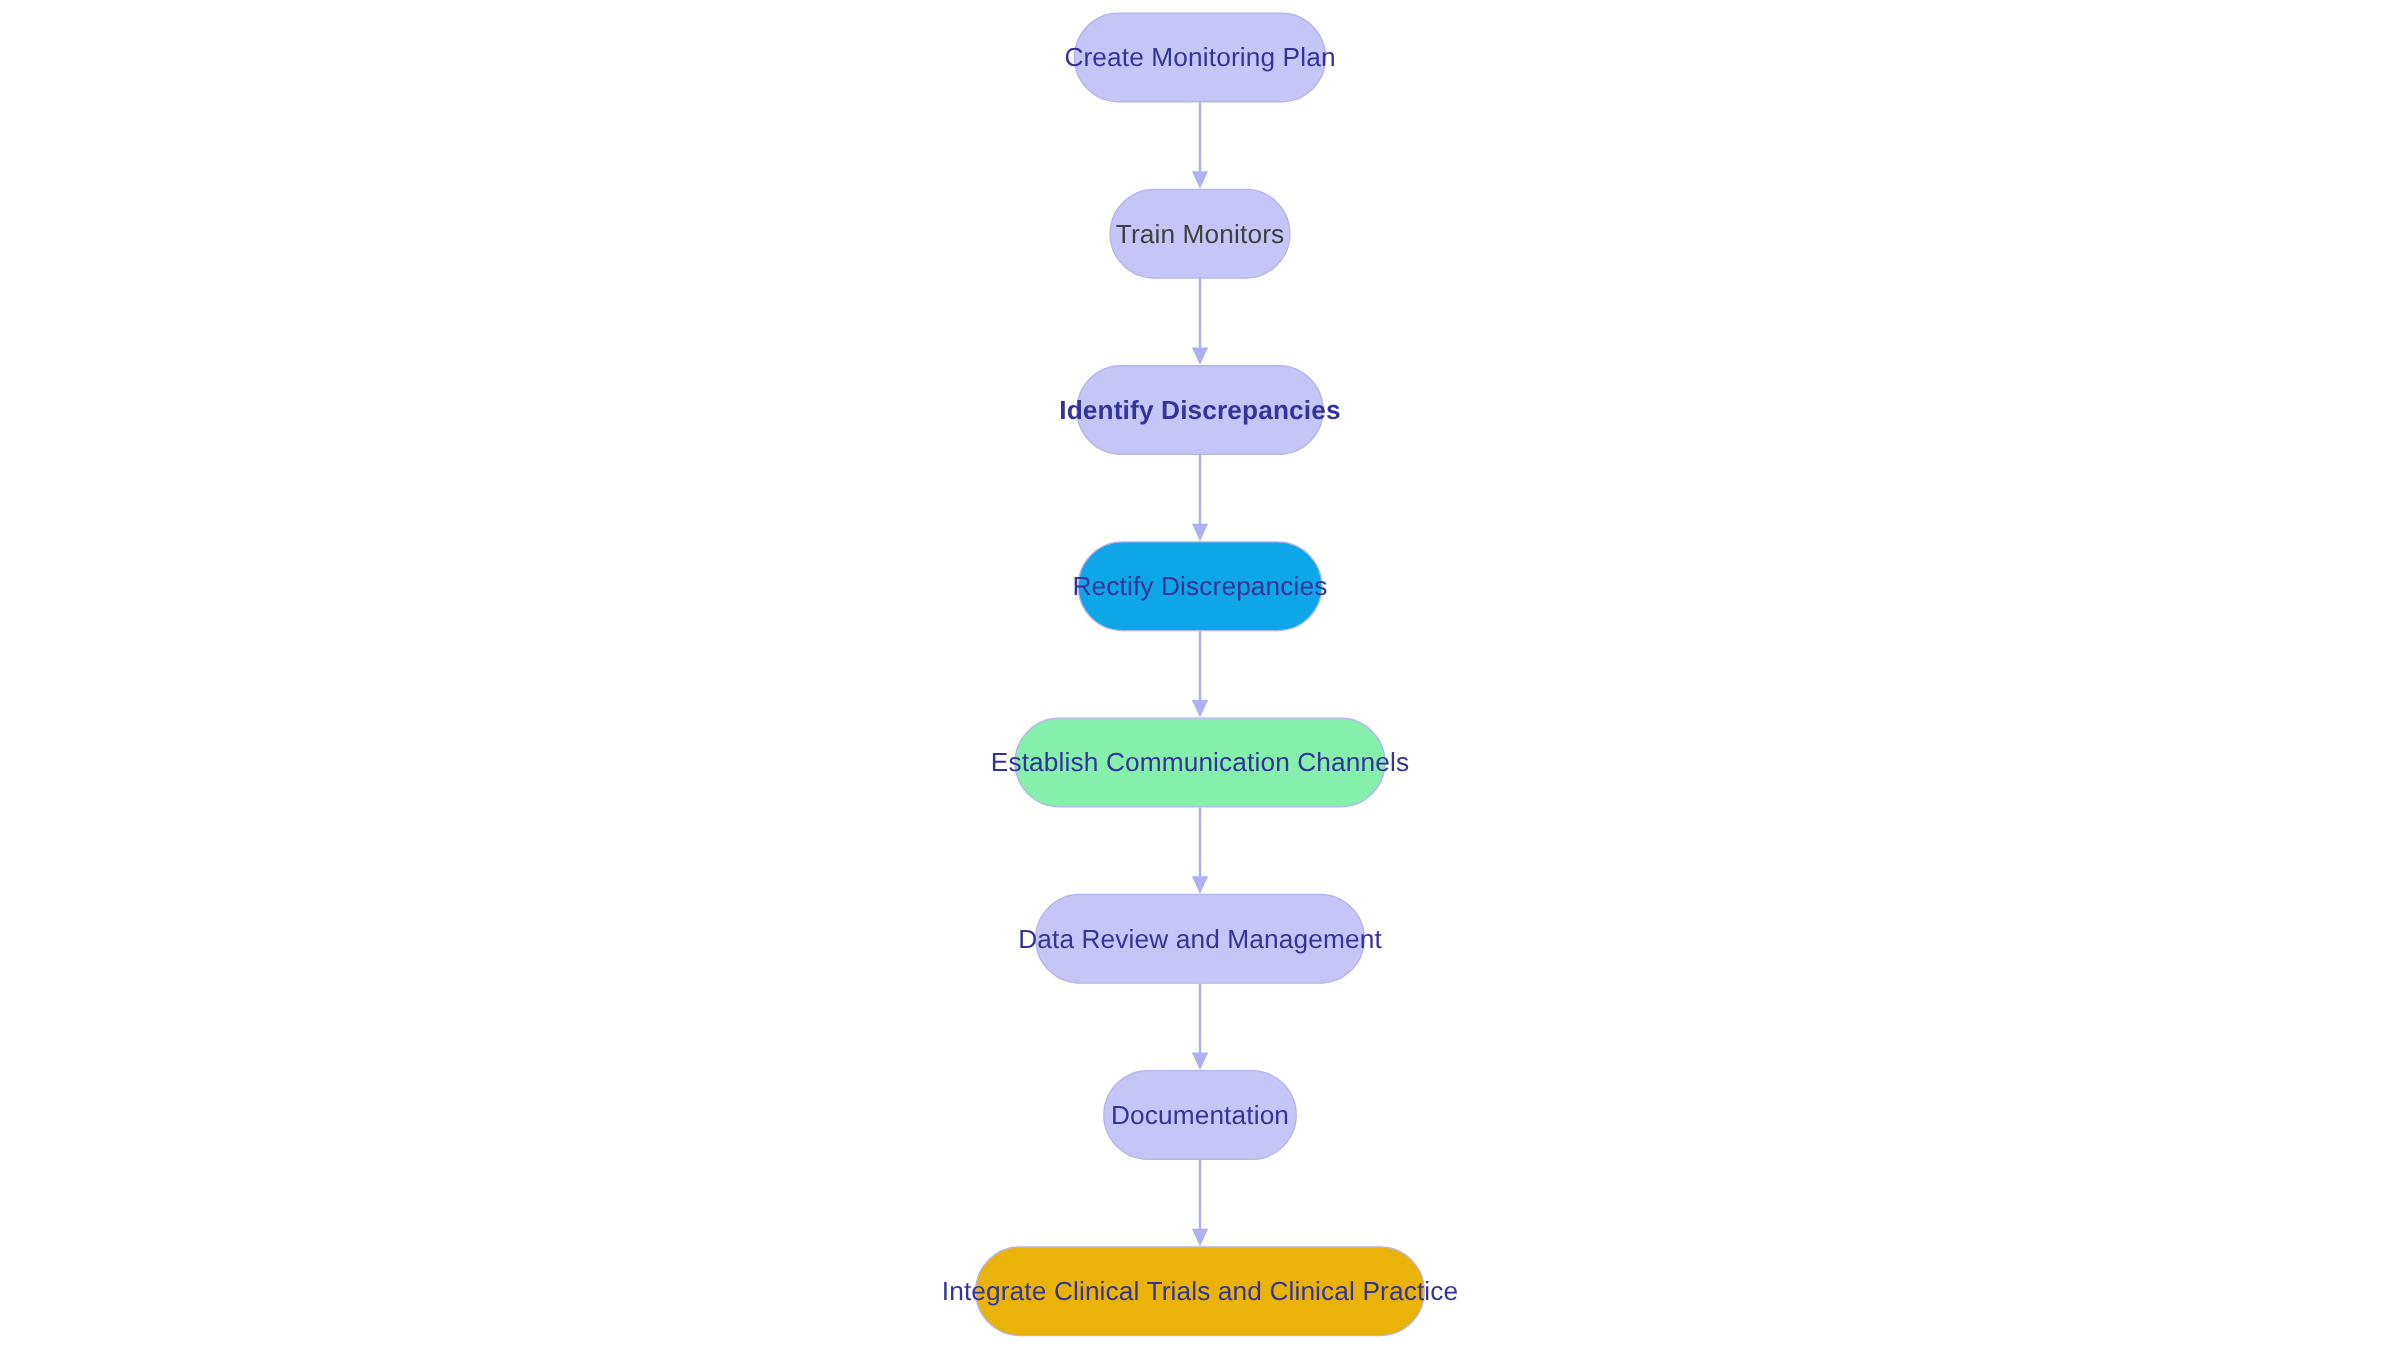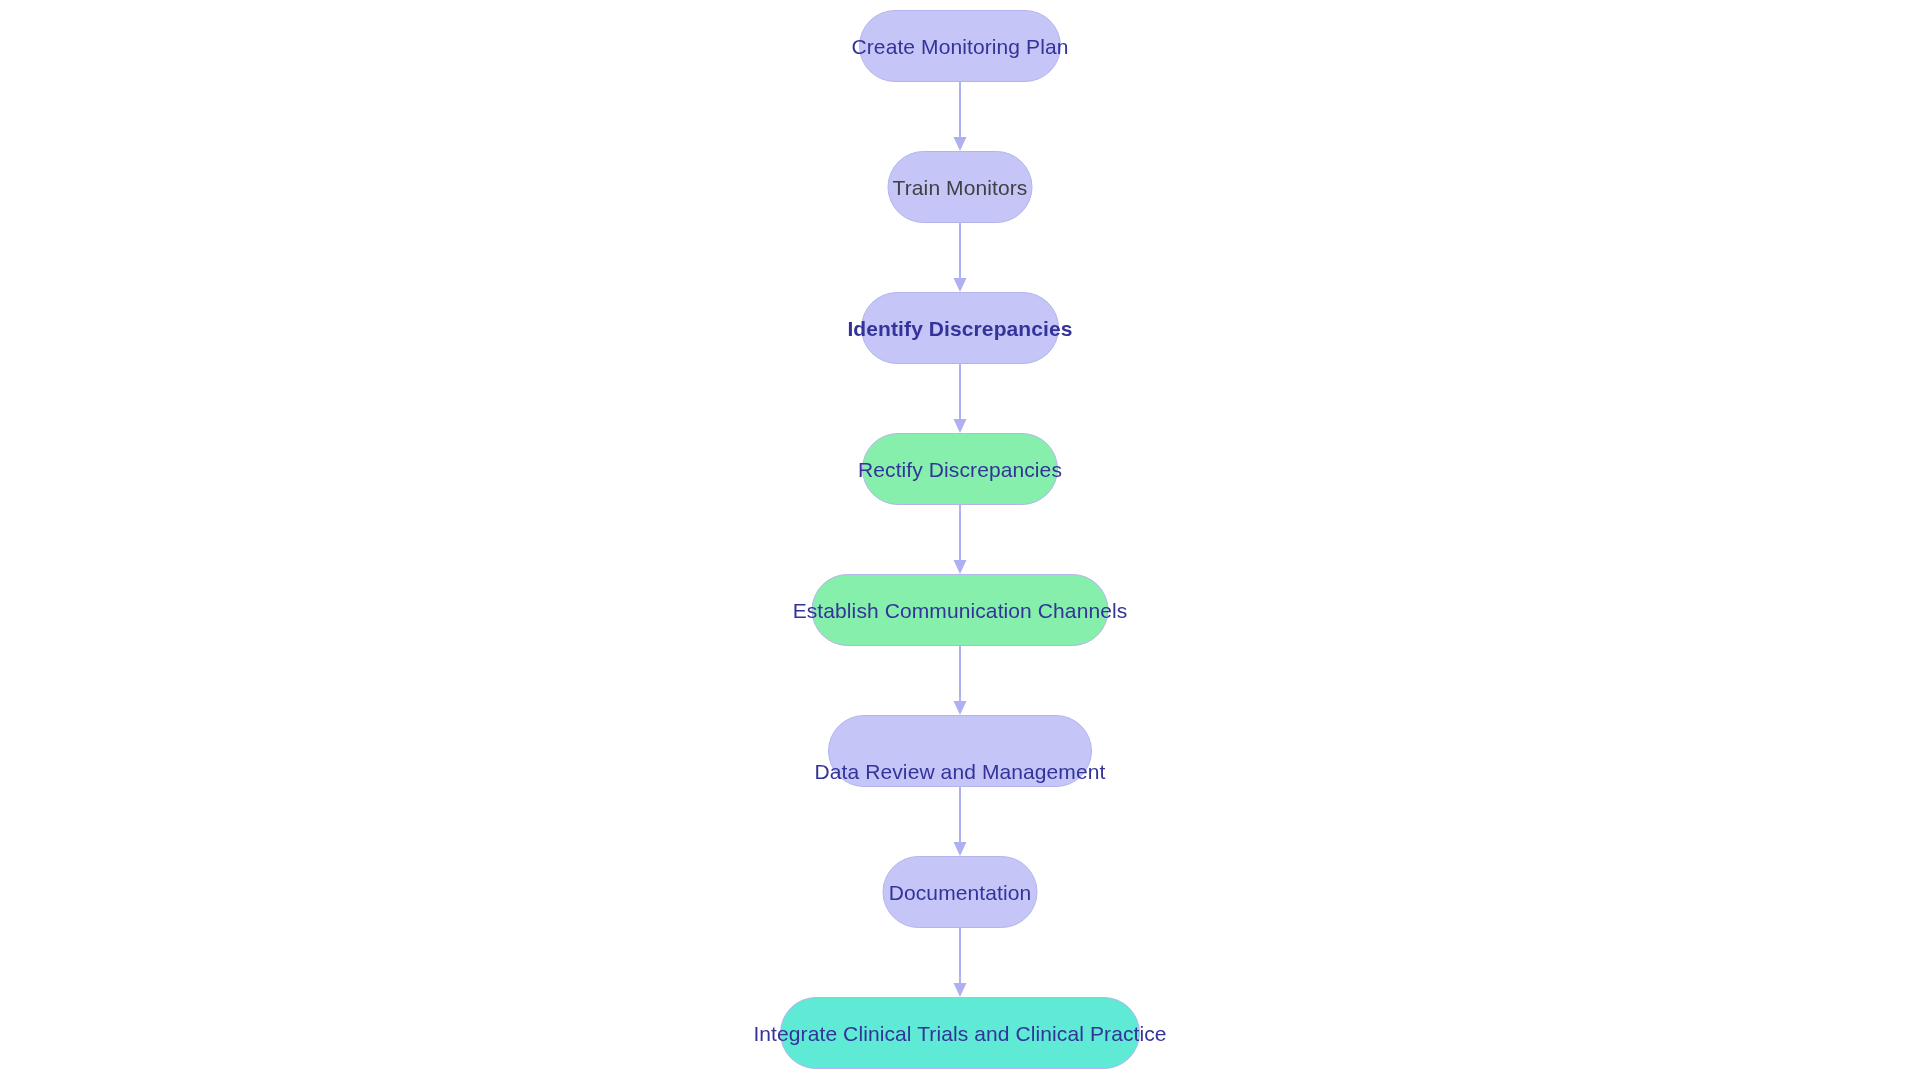--- a/index.html
+++ b/index.html
@@ -108,28 +108,28 @@
     </div>
     <div class="flow-node" style="top: 10px; width: 202px; background: rgb(197, 198, 247); border-color: rgb(179, 180, 236);">
       <span class="flow-node-label" style="color: rgb(51, 51, 153);">Create Monitoring Plan</span>
     </div>
     <div class="flow-node" style="top: 151px; width: 145px; background: rgb(197, 198, 247); border-color: rgb(179, 180, 236);">
       <span class="flow-node-label" style="color: #404040;">Train Monitors</span>
     </div>
     <div class="flow-node" style="top: 292px; width: 198px; background: rgb(197, 198, 247); border-color: rgb(179, 180, 236);">
       <span class="flow-node-label" style="color: rgb(51, 51, 153); font-weight: bold;">Identify Discrepancies</span>
     </div>
-    <div class="flow-node" style="top: 433px; width: 196px; background: #86efac; border-color: rgb(179, 180, 236); text-align: right;">
+    <div class="flow-node" style="top: 433px; width: 196px; background: #0ea5e9; border-color: rgb(179, 180, 236); text-align: right;">
       <span class="flow-node-label" style="color: rgb(51, 51, 153);">Rectify Discrepancies</span>
     </div>
     <div class="flow-node" style="top: 574px; width: 297px; background: #86efac; border-color: rgb(179, 180, 236); align-items: center;">
       <span class="flow-node-label" style="color: rgb(51, 51, 153);">Establish Communication Channels</span>
     </div>
-    <div class="flow-node" style="top: 715px; width: 264px; background: rgb(197, 198, 247); border-color: rgb(179, 180, 236); align-items: flex-end;">
+    <div class="flow-node" style="top: 715px; width: 264px; background: rgb(197, 198, 247); border-color: rgb(179, 180, 236);">
       <span class="flow-node-label" style="color: rgb(51, 51, 153);">Data Review and Management</span>
     </div>
     <div class="flow-node" style="top: 856px; width: 155px; background: rgb(197, 198, 247); border-color: rgb(179, 180, 236);">
       <span class="flow-node-label" style="color: rgb(51, 51, 153);">Documentation</span>
     </div>
-    <div class="flow-node" style="top: 997px; width: 360px; background: #5eead4; border-color: rgb(179, 180, 236);">
+    <div class="flow-node" style="top: 997px; width: 360px; background: #eab308; border-color: rgb(179, 180, 236);">
       <span class="flow-node-label" style="color: rgb(51, 51, 153);">Integrate Clinical Trials and Clinical Practice</span>
     </div>
   </div>
 
 </body></html>

